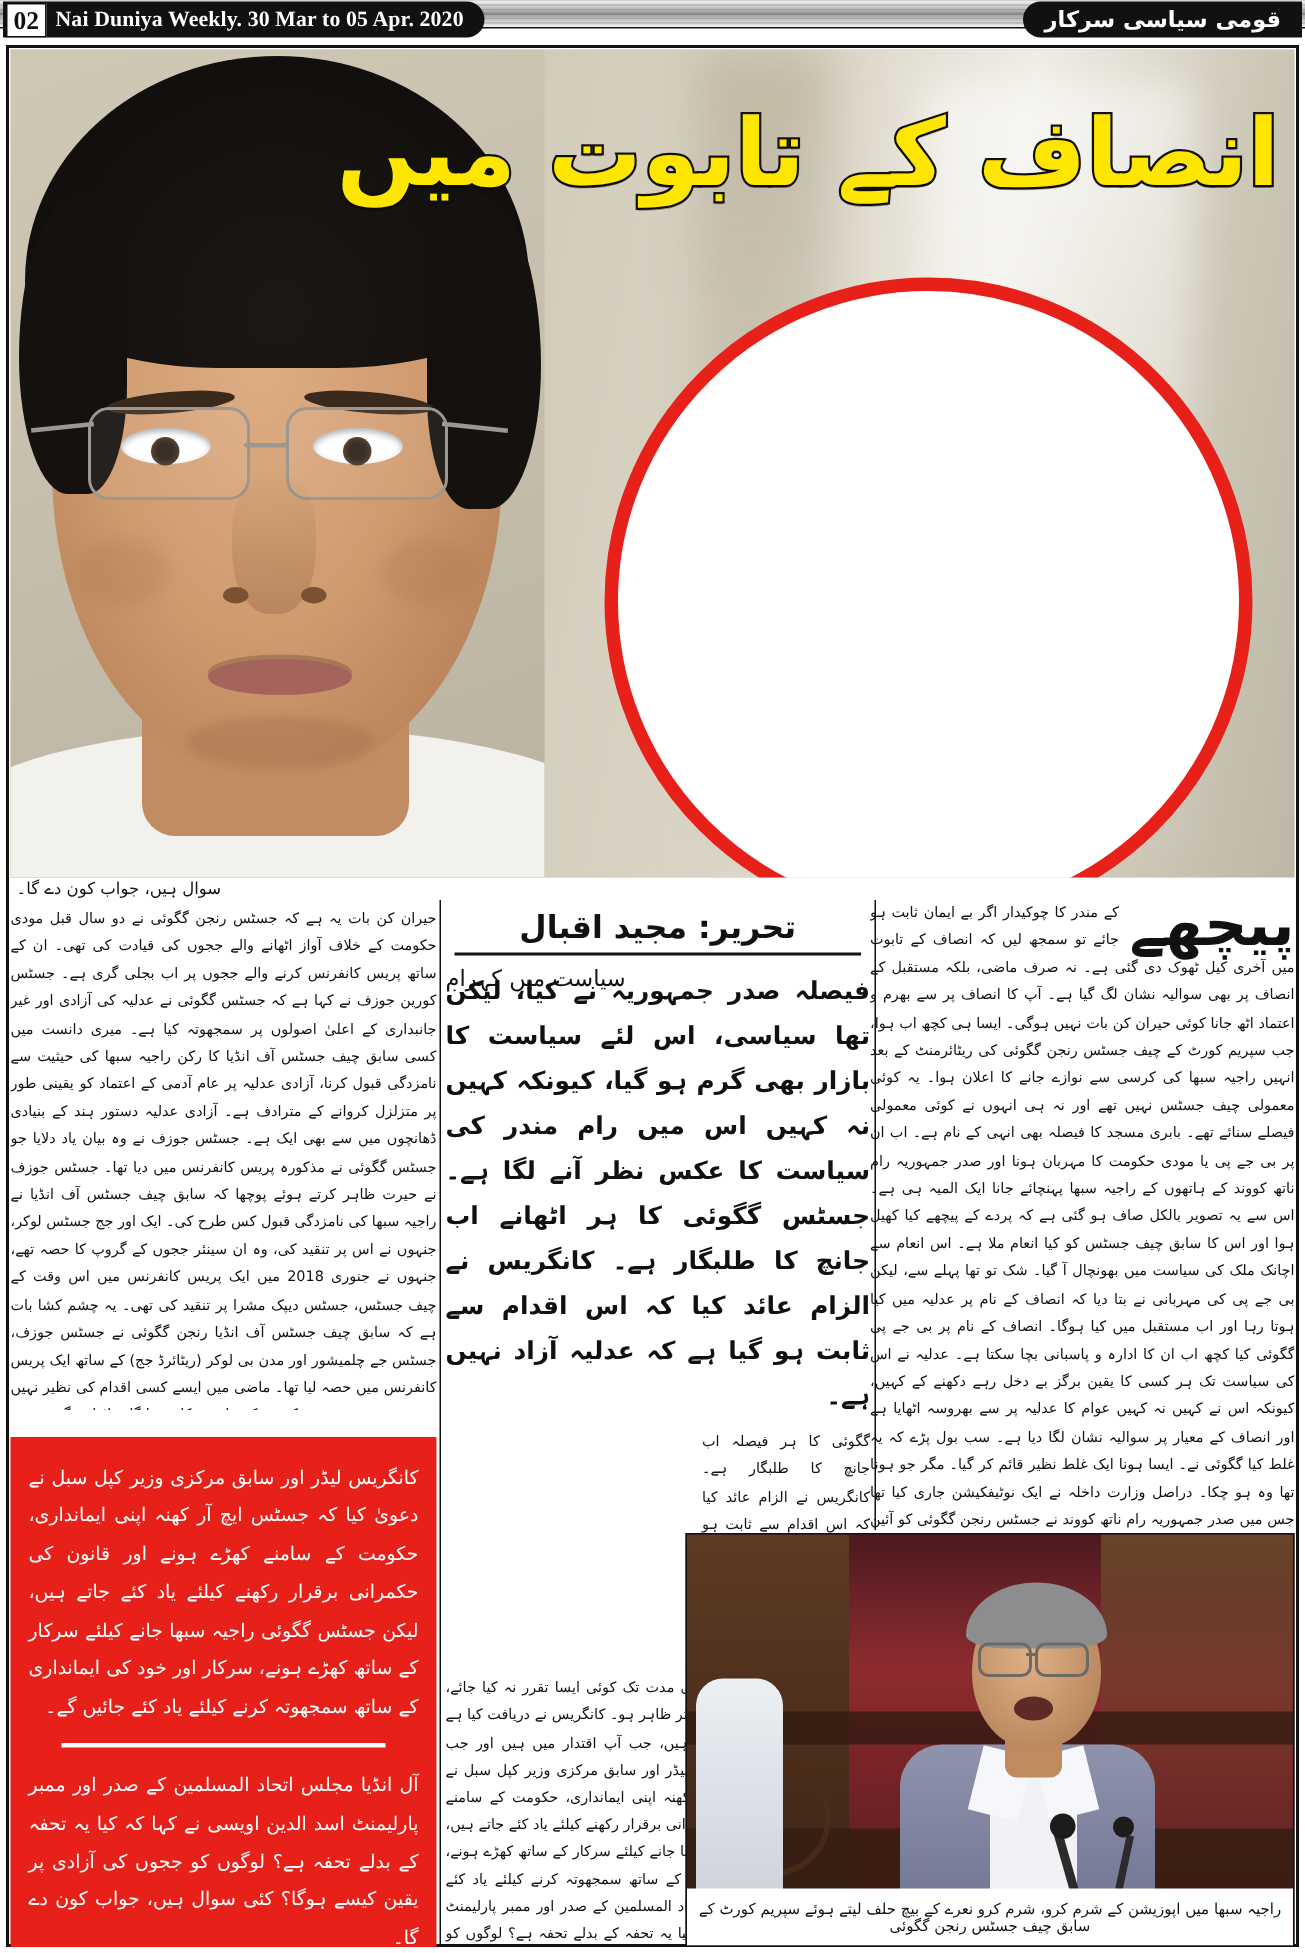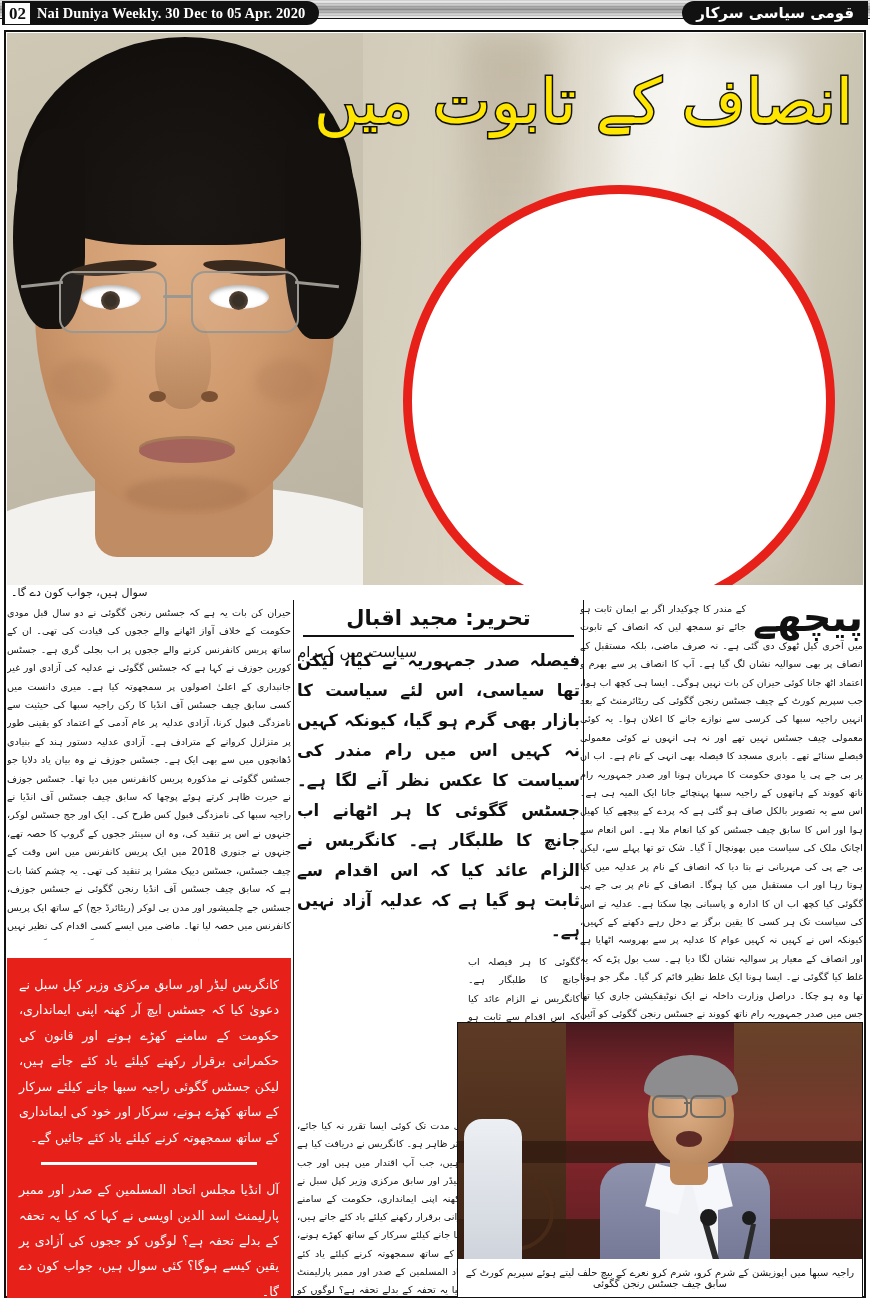--- a/index.html
+++ b/index.html
@@ -123,21 +123,21 @@
   .pt-mouth{position:absolute;left:132px;top:406px;width:96px;height:24px;background:#a4645c;border-radius:50%;box-shadow:0 -3px 0 rgba(0,0,0,.18);}
   .pt-chin{position:absolute;left:118px;top:444px;width:124px;height:34px;background:rgba(140,95,62,.25);border-radius:50%;filter:blur(3px);}
   .pt-cheek{position:absolute;top:326px;width:62px;height:44px;background:rgba(150,100,66,.18);border-radius:50%;filter:blur(5px);}
   .pt-cheek.l{left:44px;} .pt-cheek.r{left:248px;}
 
   
   .headline{
     position:absolute;right:10px;top:36px;width:540px;
     text-align:right;direction:rtl;
     font-family:"DejaVu Sans",sans-serif;
-    font-weight:normal;font-size:62px;line-height:1.05;
+    font-weight:bold;font-size:62px;line-height:1.05;
     color:#ffe600;
     -webkit-text-stroke:3px #111;
     paint-order:stroke fill;
     text-shadow:0 2px 0 rgba(0,0,0,.35);
     white-space:nowrap;
   }
 
   
   .badge{
     position:absolute;left:396px;top:152px;width:432px;height:432px;
@@ -272,21 +272,21 @@
 </style>
 </head>
 <body>
 
 <div class="page">
 
   <div class="masthead">
     <div class="stripes"></div>
     <div class="mh-left">
       <span class="pagenum">02</span>
-      <span class="mh-title">Nai Duniya Weekly. 30 Dec to 05 Apr. 2020</span>
+      <span class="mh-title">Nai Duniya Weekly. 30 Mar to 05 Apr. 2020</span>
     </div>
     <div class="mh-right">
       <span>قومی سیاسی سرکار</span>
     </div>
   </div>
 
   <div class="frame"></div>
 
   <div class="hero">
     <div class="hero-bg"></div>

